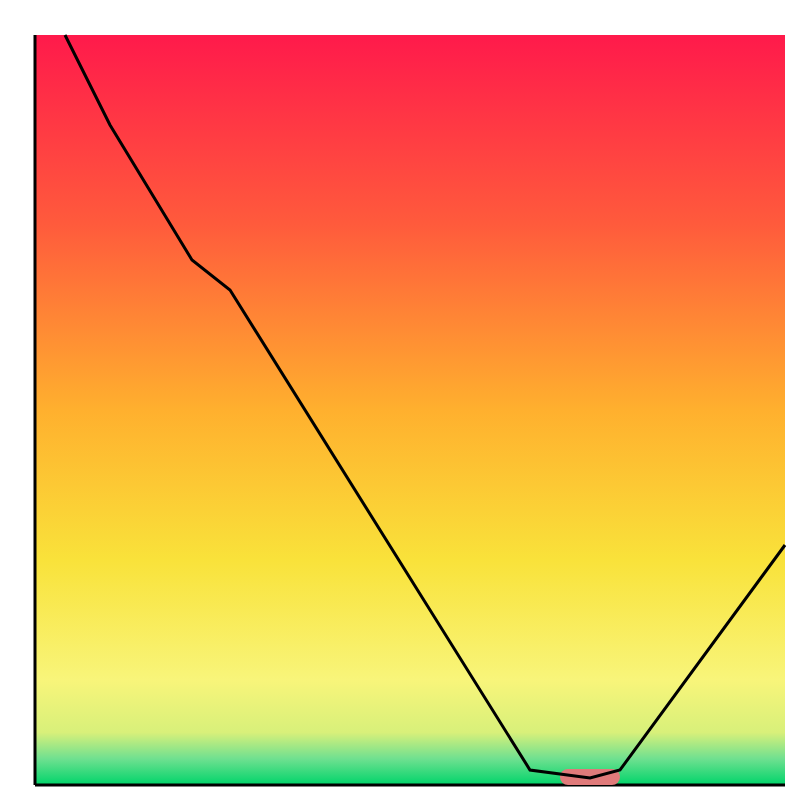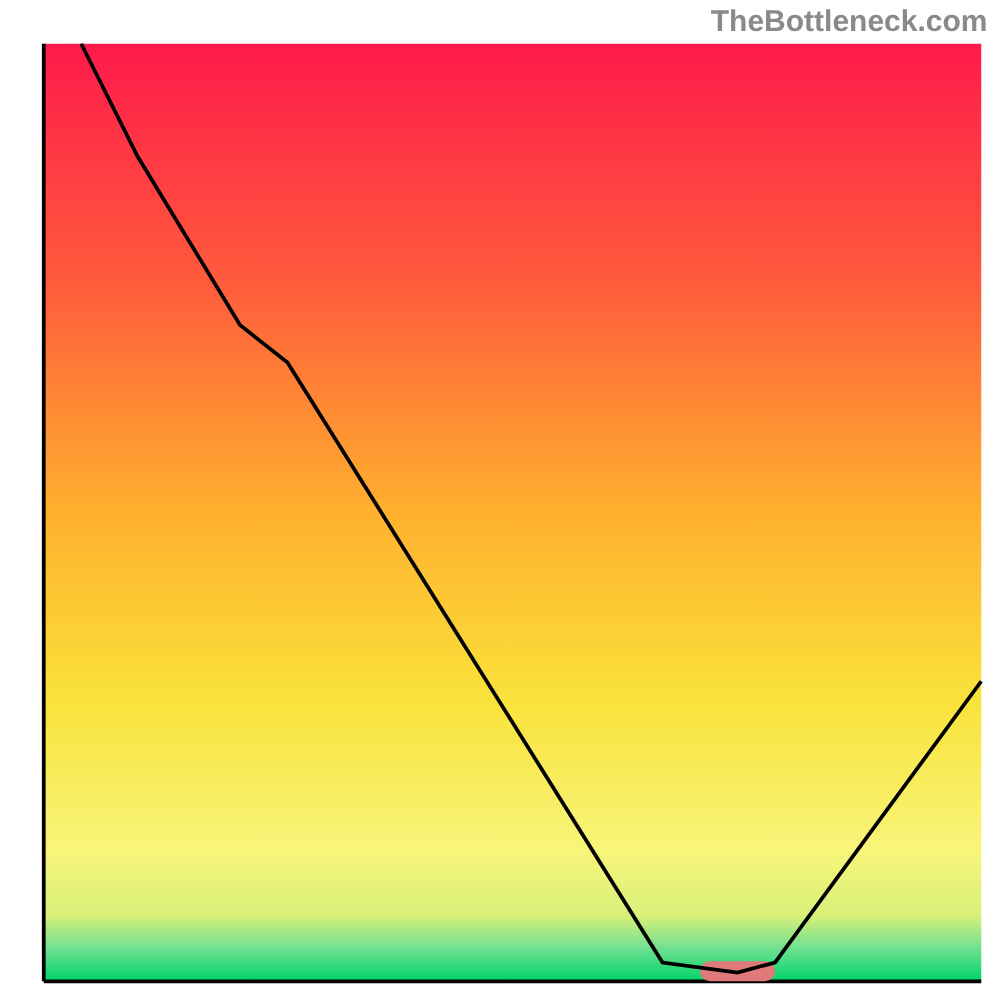--- a/index.html
+++ b/index.html
@@ -57,14 +57,13 @@
     <path d="M 65 35
              L 110 125
              L 192 260
              L 230 290
              L 530 770
              L 590 778
              L 620 770
              L 785 545" fill="none" stroke="#000" stroke-width="3"></path>
   </svg>
 
-  <div class="watermark">TheBottleneck.com</div>
 </div>
 
 </body></html>

